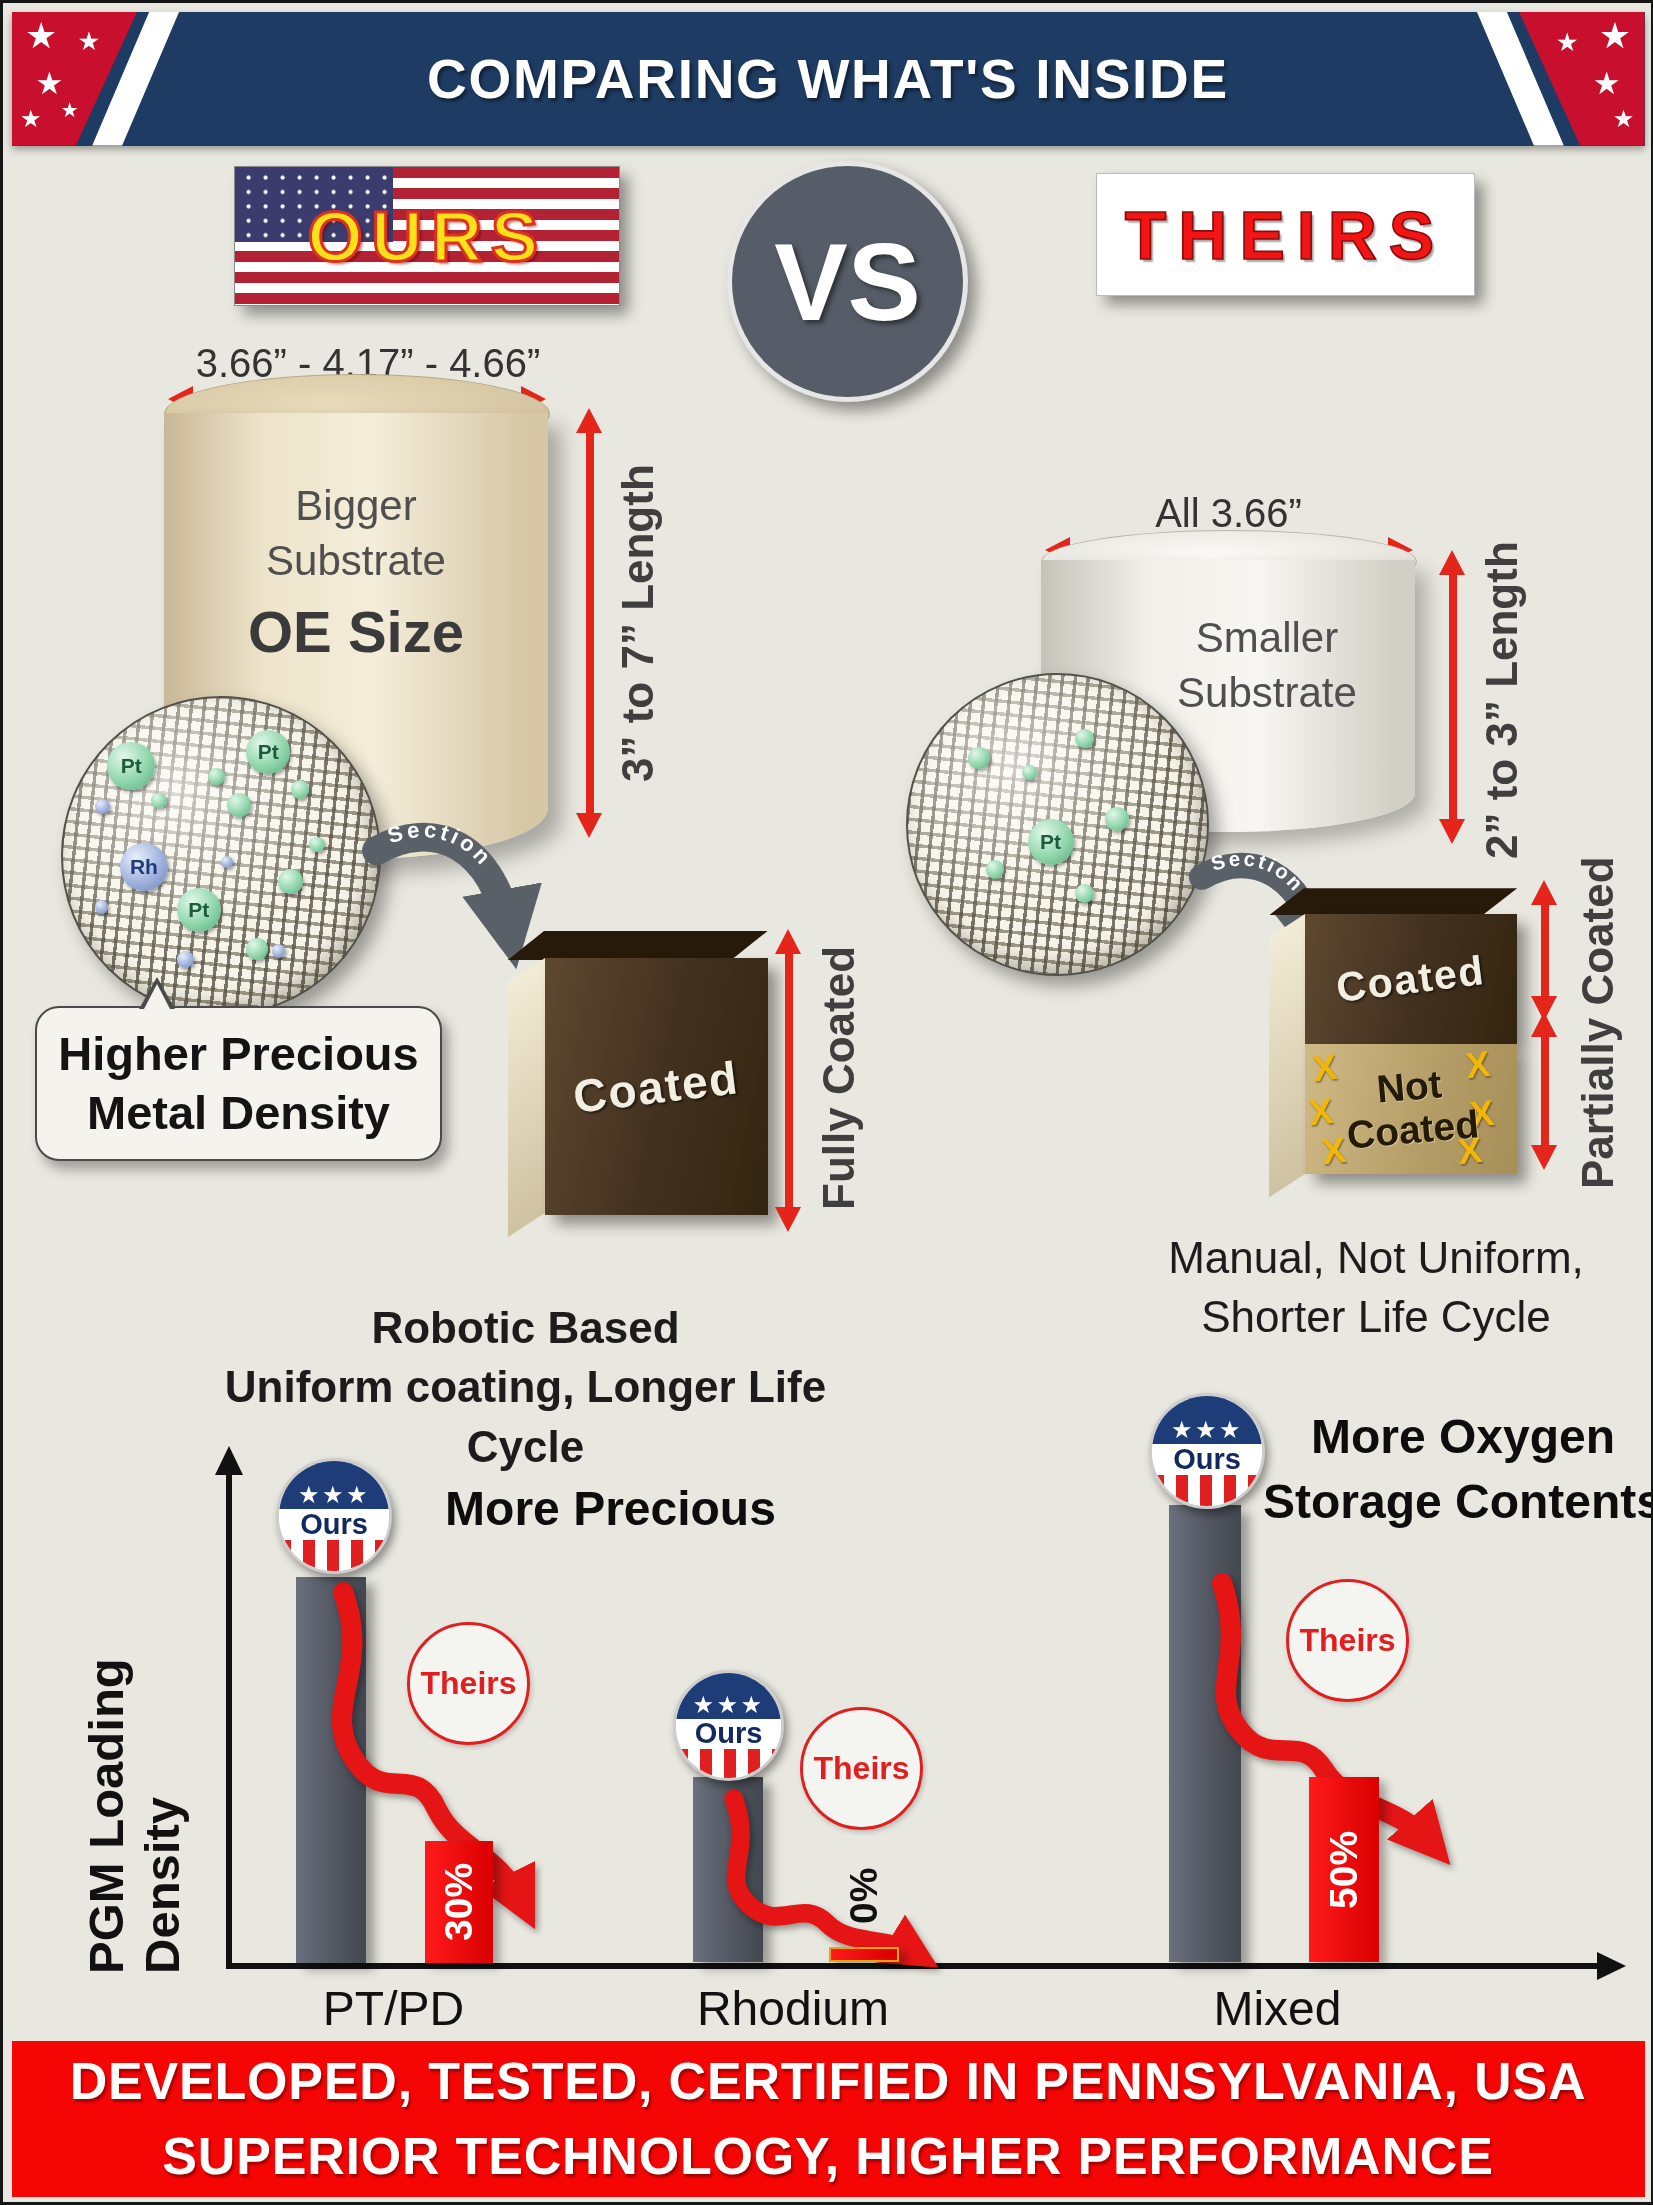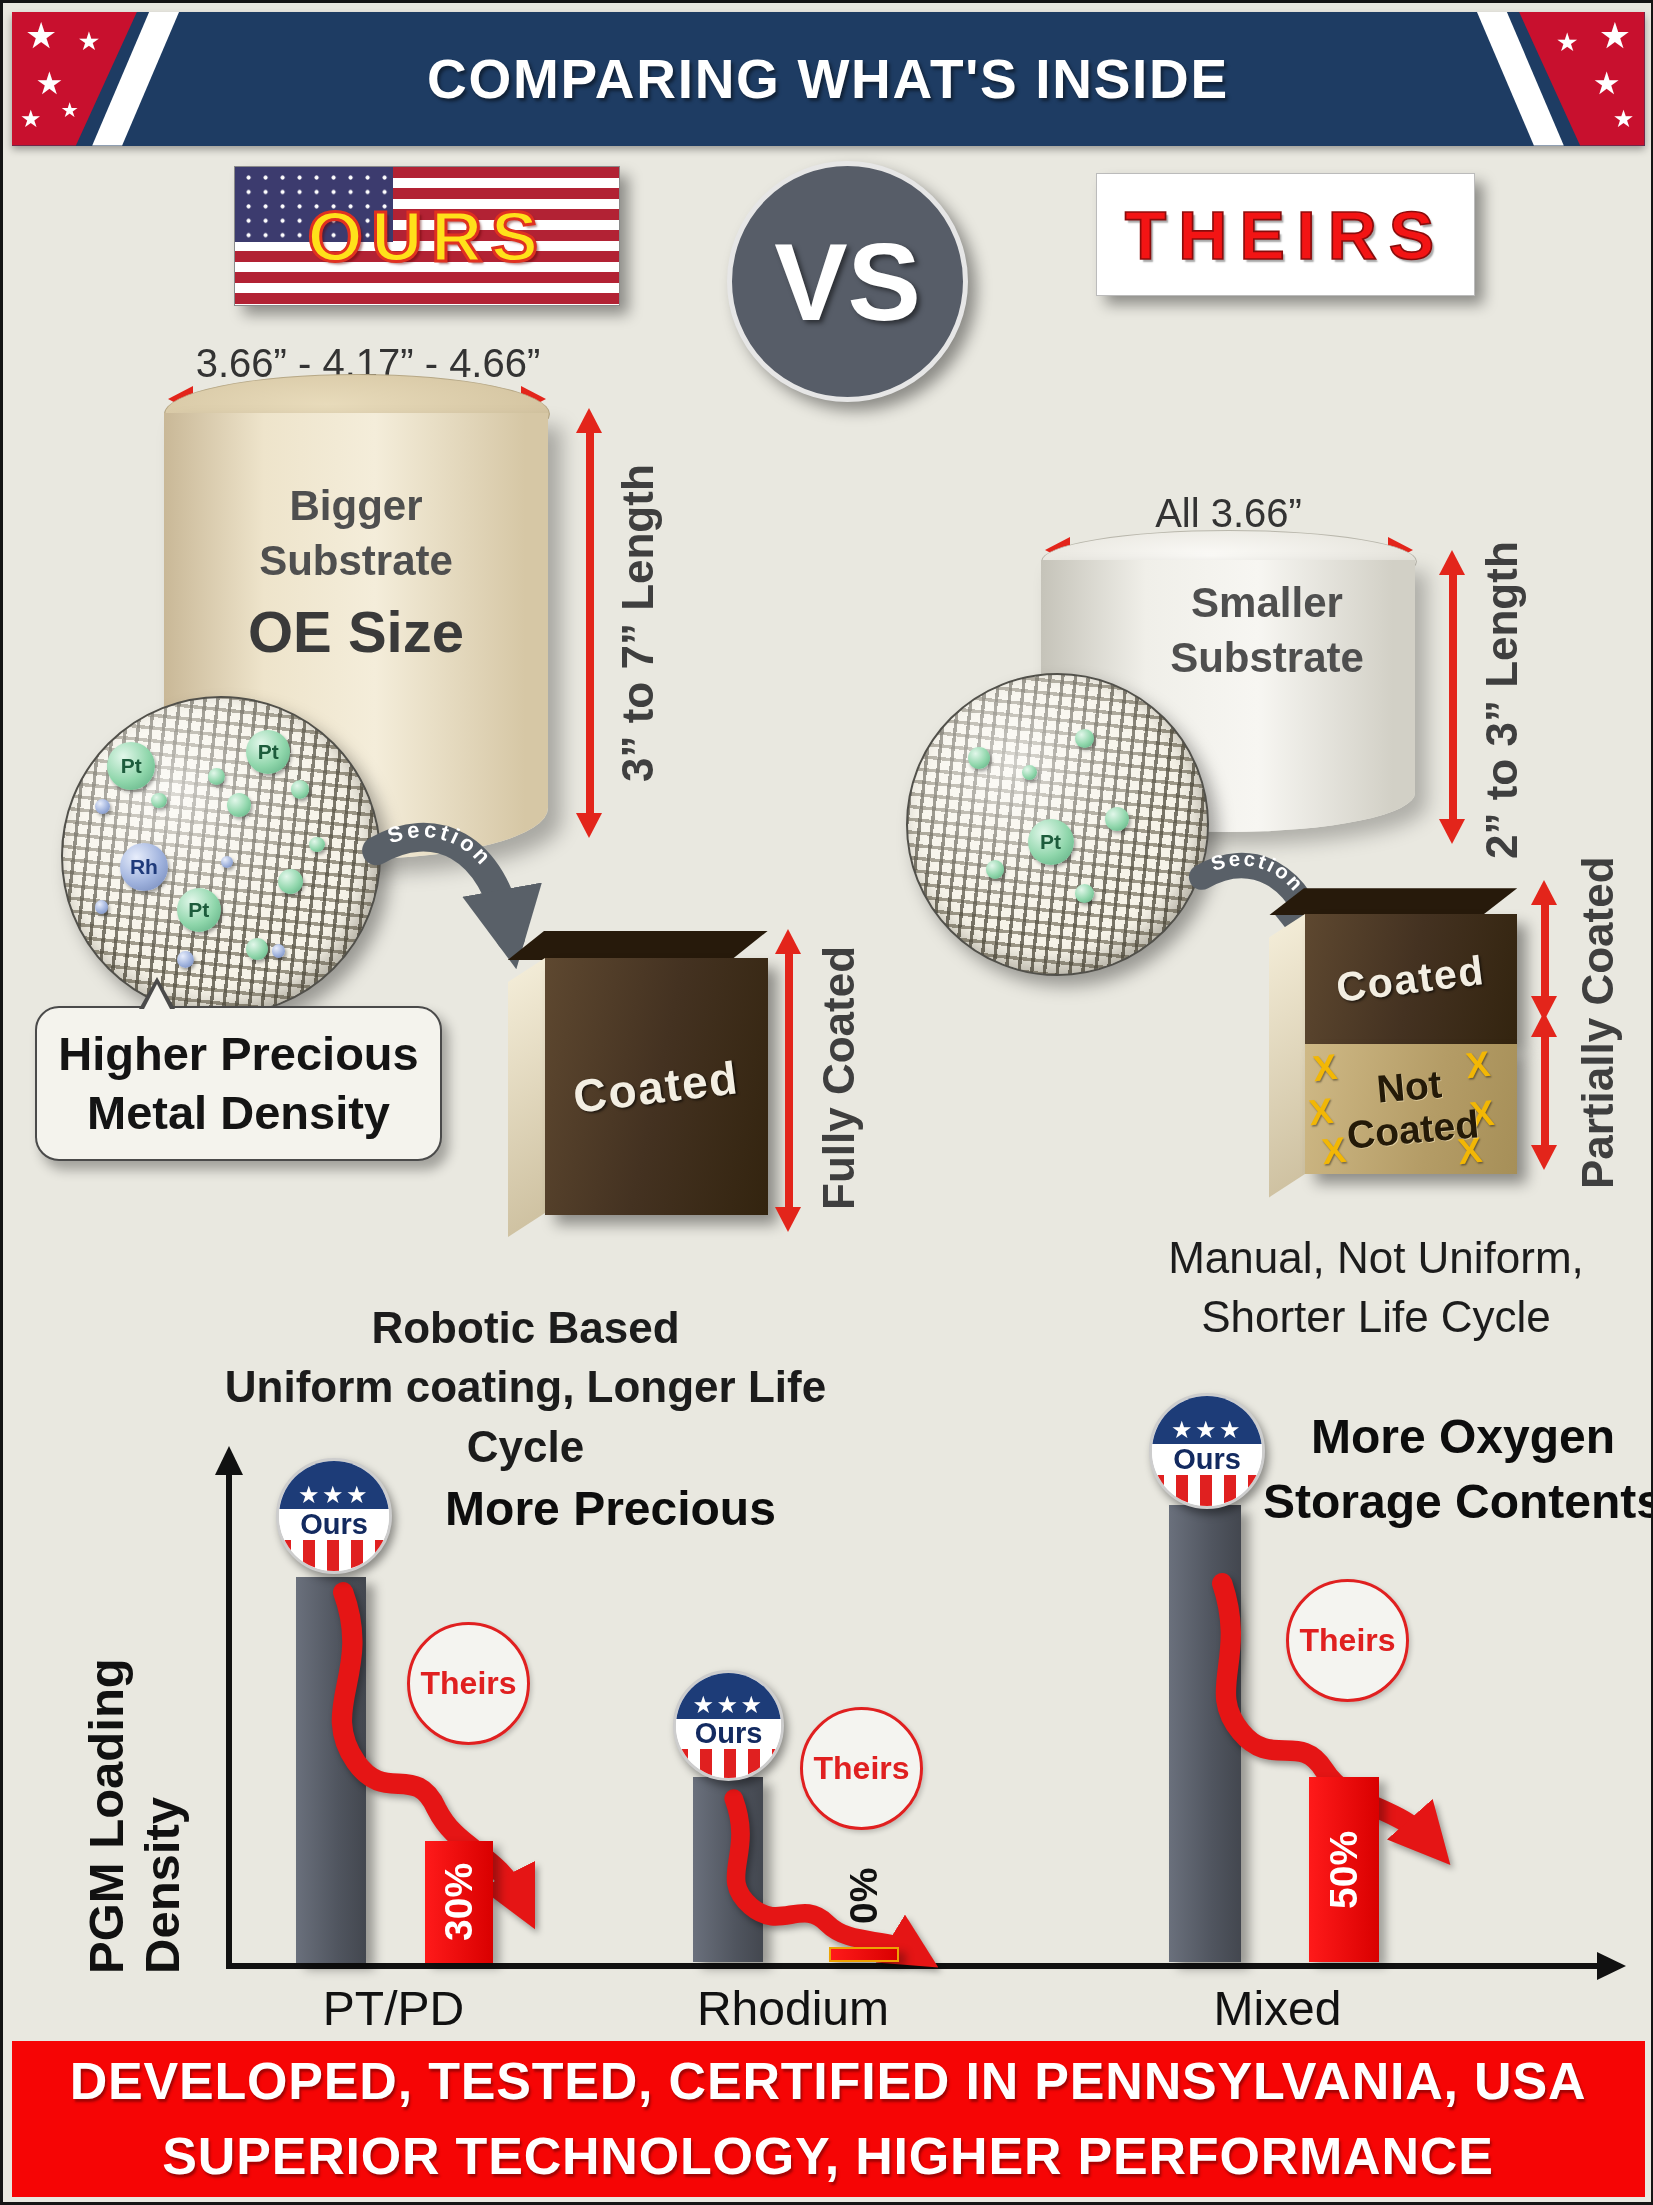--- a/index.html
+++ b/index.html
@@ -31,21 +31,21 @@
   .hdim::before{content:"";position:absolute;left:-24px;top:-10.2px;border-top:13.6px solid transparent;border-bottom:13.6px solid transparent;border-right:25.5px solid #e3251b;}
   .hdim::after{content:"";position:absolute;right:-24px;top:-10.2px;border-top:13.6px solid transparent;border-bottom:13.6px solid transparent;border-left:25.5px solid #e3251b;}
   .vdim{width:7.6px;background:#e3251b;}
   .vdim::before{content:"";position:absolute;top:-24px;left:-10.2px;border-left:13.6px solid transparent;border-right:13.6px solid transparent;border-bottom:25.5px solid #e3251b;}
   .vdim::after{content:"";position:absolute;bottom:-24px;left:-10.2px;border-left:13.6px solid transparent;border-right:13.6px solid transparent;border-top:25.5px solid #e3251b;}
   .vtext{writing-mode:vertical-rl;transform:rotate(180deg);display:flex;align-items:center;justify-content:center;font-weight:700;color:#3f3f3f;}
   
   .cyl1-body{left:161px;top:410px;width:384px;height:446px;background:linear-gradient(90deg,#c9b897,#eee4cb 26%,#f4edda 55%,#d6c7a5 94%);border-radius:0 0 50% 50%/0 0 51px 51px;box-shadow:13.6px 13.6px 20.4px rgba(0,0,0,.28);}
   .cyl1-top{left:161px;top:371px;width:384px;height:78px;border-radius:50%;background:radial-gradient(ellipse at 42% 38%,#e8dbbb,#cdbc97);border:0.8px solid #b7a886;}
   .cyl-textblock{text-align:center;color:#4f4f4f;}
-  .cyl-textblock .l{font-size:42px;font-weight:700;line-height:1.3;}
+  .cyl-textblock .l{font-size:42px;font-weight:400;line-height:1.3;}
   .cyl-textblock .big{font-size:58px;font-weight:800;color:#3a3a3a;margin-top:10.2px;}
   .cyl2-body{left:1038px;top:557px;width:374px;height:272px;background:linear-gradient(90deg,#c5c3b9,#f0efe9 28%,#f7f6f2 58%,#d2d0c6 94%);border-radius:0 0 50% 50%/0 0 39px 39px;box-shadow:12px 12px 18.7px rgba(0,0,0,.25);}
   .cyl2-top{left:1038px;top:527px;width:374px;height:61px;border-radius:50%;background:radial-gradient(ellipse at 45% 40%,#fbfaf7,#dddbd1);border:0.8px solid #b9b7ac;}
   
   .mesh{border-radius:50%;border:2.5px solid #51504a;background-color:#f6f3e8;background-image:radial-gradient(circle at 35% 30%,rgba(255,255,255,.65),rgba(255,255,255,0) 55%),repeating-linear-gradient(96deg,rgba(88,84,70,.8) 0 3.4px,rgba(0,0,0,0) 3.4px 12.7px),repeating-linear-gradient(6deg,rgba(126,120,102,.75) 0 3.4px,rgba(0,0,0,0) 3.4px 12.7px);box-shadow:8.5px 10.2px 17px rgba(0,0,0,.35),inset -6.8px -8.5px 20.4px rgba(60,55,40,.35);}
   .dot{position:absolute;border-radius:50%;display:flex;align-items:center;justify-content:center;font-weight:800;font-size:21px;}
   .dot.g{background:radial-gradient(circle at 34% 30%,#e2f7ea,#8fd6ab 55%,#57a97d);color:#1d5c3c;box-shadow:1.7px 2.5px 3.4px rgba(0,0,0,.35);}
   .dot.b{background:radial-gradient(circle at 34% 30%,#e8eefc,#9fb2dd 55%,#6d82b4);color:#1f3a7a;box-shadow:1.7px 2.5px 3.4px rgba(0,0,0,.35);}
   
   .bubble{left:32px;top:1003px;width:403px;height:151px;background:#f4f3ed;border:2.5px solid #4a4a4a;border-radius:24px;box-shadow:6.8px 8.5px 12px rgba(0,0,0,.3);display:flex;flex-direction:column;align-items:center;justify-content:center;font-size:47px;font-weight:800;color:#141414;line-height:1.25;}
@@ -120,21 +120,21 @@
     <div class="l">Substrate</div>
     <div class="big">OE Size</div>
   </div>
   <div class="abs vdim" style="left:583px;top:429px;height:382px;"></div>
   <div class="abs vtext" style="left:608px;top:408px;height:425px;width:54px;font-size:44px;">3” to 7” Length</div>
 
   <div class="abs dimtext" style="left:1064px;top:488px;width:323px;">All 3.66”</div>
   <div class="abs hdim" style="left:1066px;top:544px;width:320px;"></div>
   <div class="abs cyl2-top"></div>
   <div class="abs cyl2-body"></div>
-  <div class="abs cyl-textblock" style="left:1038px;top:573px;width:452px;">
+  <div class="abs cyl-textblock" style="left:1038px;top:608px;width:452px;">
     <div class="l">Smaller</div>
     <div class="l">Substrate</div>
   </div>
   <div class="abs vdim" style="left:1446px;top:571px;height:246px;"></div>
   <div class="abs vtext" style="left:1472px;top:527px;height:340px;width:54px;font-size:44px;">2” to 3” Length</div>
 
   <div class="abs mesh" style="left:58px;top:693px;width:316px;height:316px;">
     <span class="dot g" style="left:14%;top:14%;width:48px;height:48px;">Pt</span>
     <span class="dot g" style="left:58%;top:10%;width:44px;height:44px;">Pt</span>
     <span class="dot b" style="left:18%;top:46%;width:48px;height:48px;">Rh</span>

